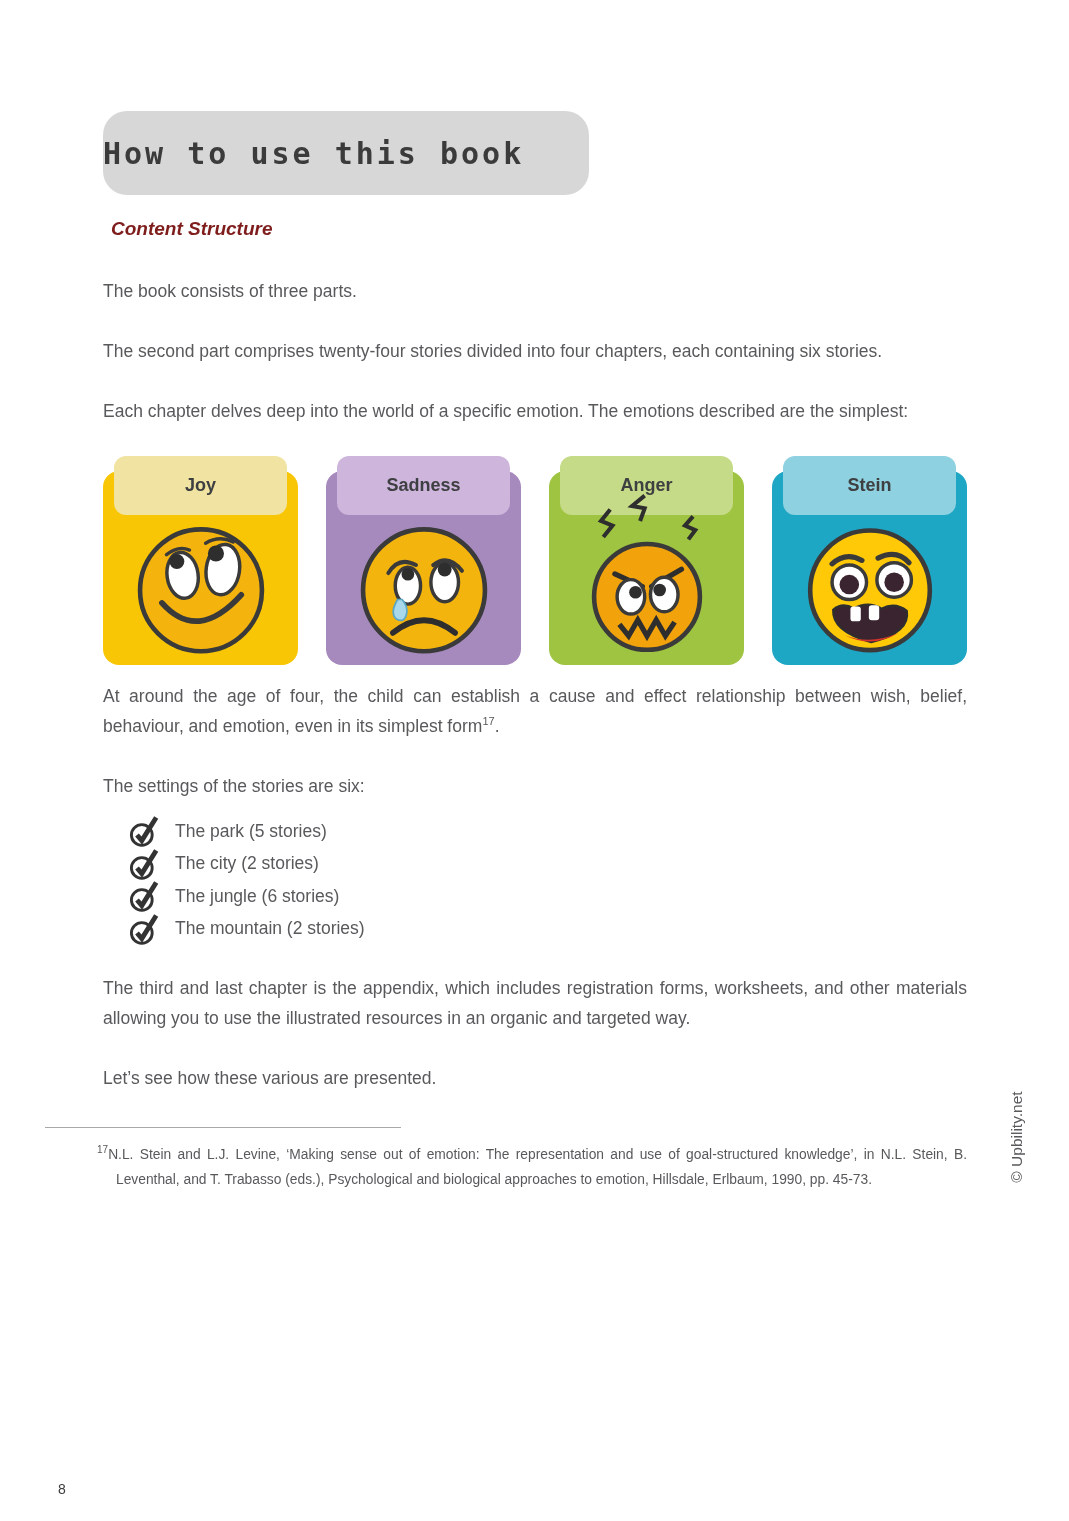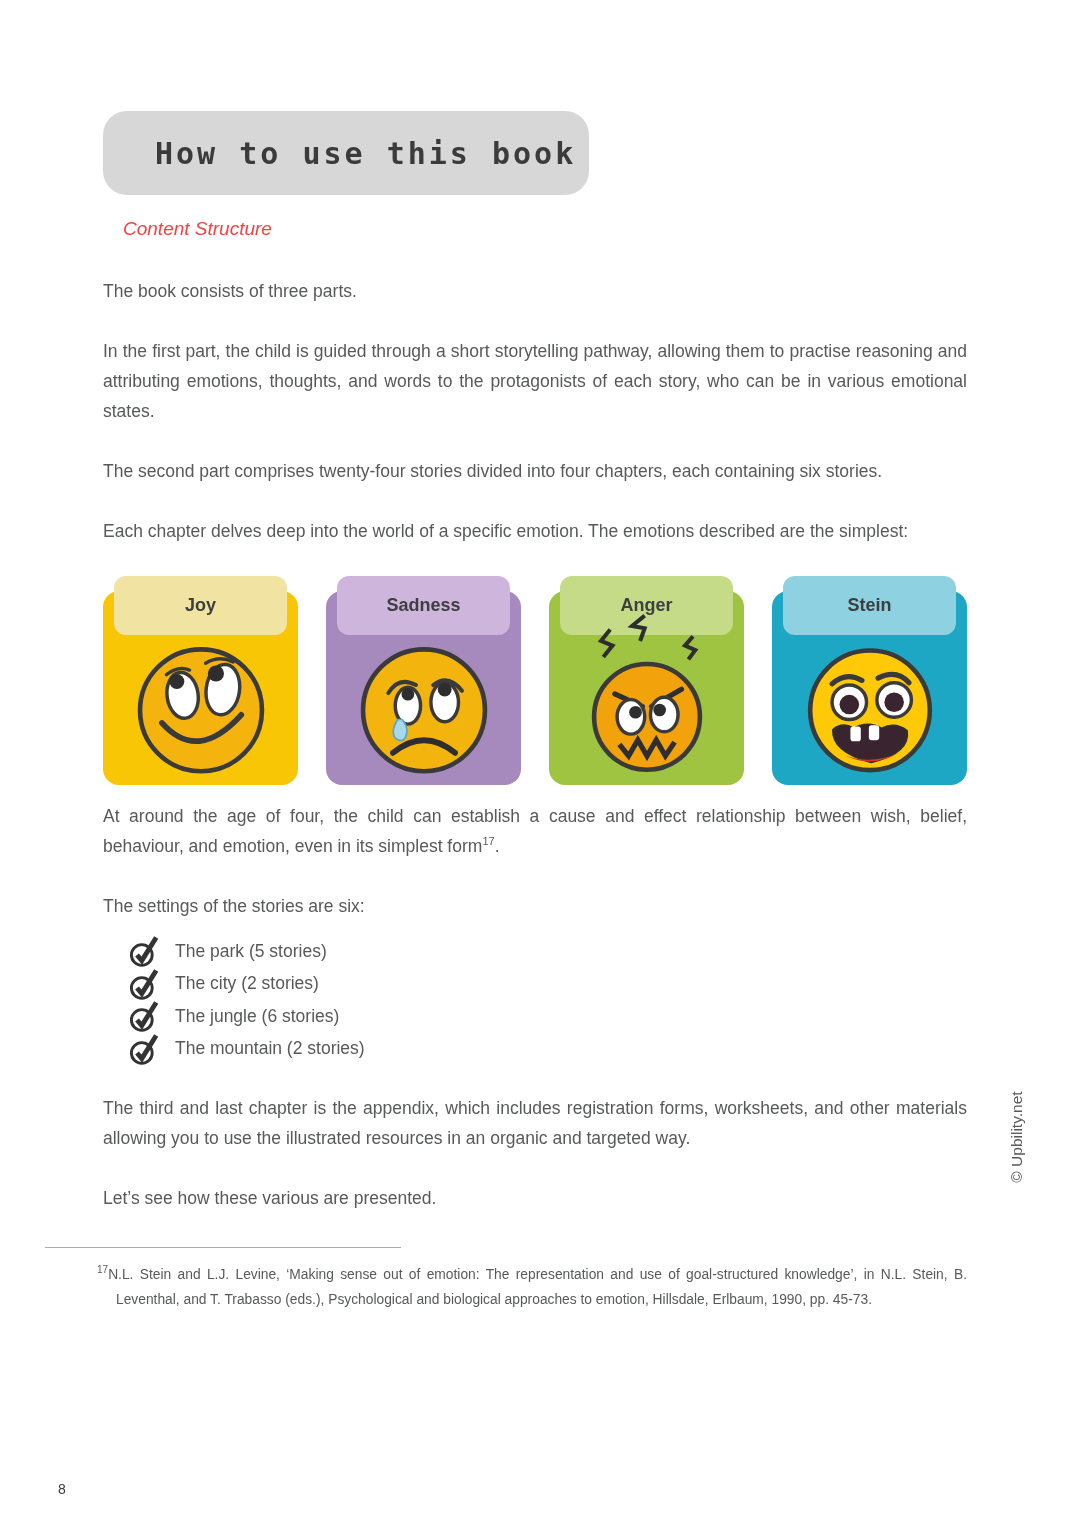--- a/index.html
+++ b/index.html
@@ -12,31 +12,31 @@
     overflow:hidden;
   }
   .content { padding:111px 102px 0 103px; }
 
   
   .title-box {
     width:486px; height:84px;
     background:#D7D7D7;
     border-radius:24px;
     display:flex; align-items:center;
-    padding-left:52px; box-sizing:border-box;
+    box-sizing:border-box;
     margin-bottom:23px;
   }
   .title-text {
     font-family:"DejaVu Sans Mono", monospace;
     font-weight:bold; font-size:30px; letter-spacing:3px;
     color:#3B3B3B;
   }
   .subtitle {
-    font-size:19px; font-weight:normal; font-style:italic;
-    color:#ef4444; margin:0 0 36px 20px;
+    font-size:19px; font-weight:bold; font-style:italic;
+    color:#7f1d1d; margin:0 0 36px 8px;
   }
 
   
   .para {
     font-size:17.5px; line-height:30px;
     text-align:justify; margin:0 0 30px 0;
   }
   .para:last-child { margin-bottom:0; }
   sup.fn-ref { font-size:11px; vertical-align:super; line-height:0; }
 
@@ -100,21 +100,20 @@
 <div class="page">
   <div class="content">
 
     <div class="title-box">
       <span class="title-text">How to use this book</span>
     </div>
 
     <p class="subtitle">Content Structure</p>
 
     <p class="para">The book consists of three parts.</p>
-    <p class="para">In the first part, the child is guided through a short storytelling pathway, allowing them to practise reasoning and attributing emotions, thoughts, and words to the protagonists of each story, who can be in various emotional states.</p>
     <p class="para">The second part comprises twenty-four stories divided into four chapters, each containing six stories.</p>
     <p class="para">Each chapter delves deep into the world of a specific emotion. The emotions described are the simplest:</p>
 
     <div class="cards-row">
 
       <div class="card" style="--body: #F9C606; --header: #F1E3A1;">
         <div class="card-body"></div>
         <div class="card-header">
           <span class="card-label">Joy</span>
         </div>

